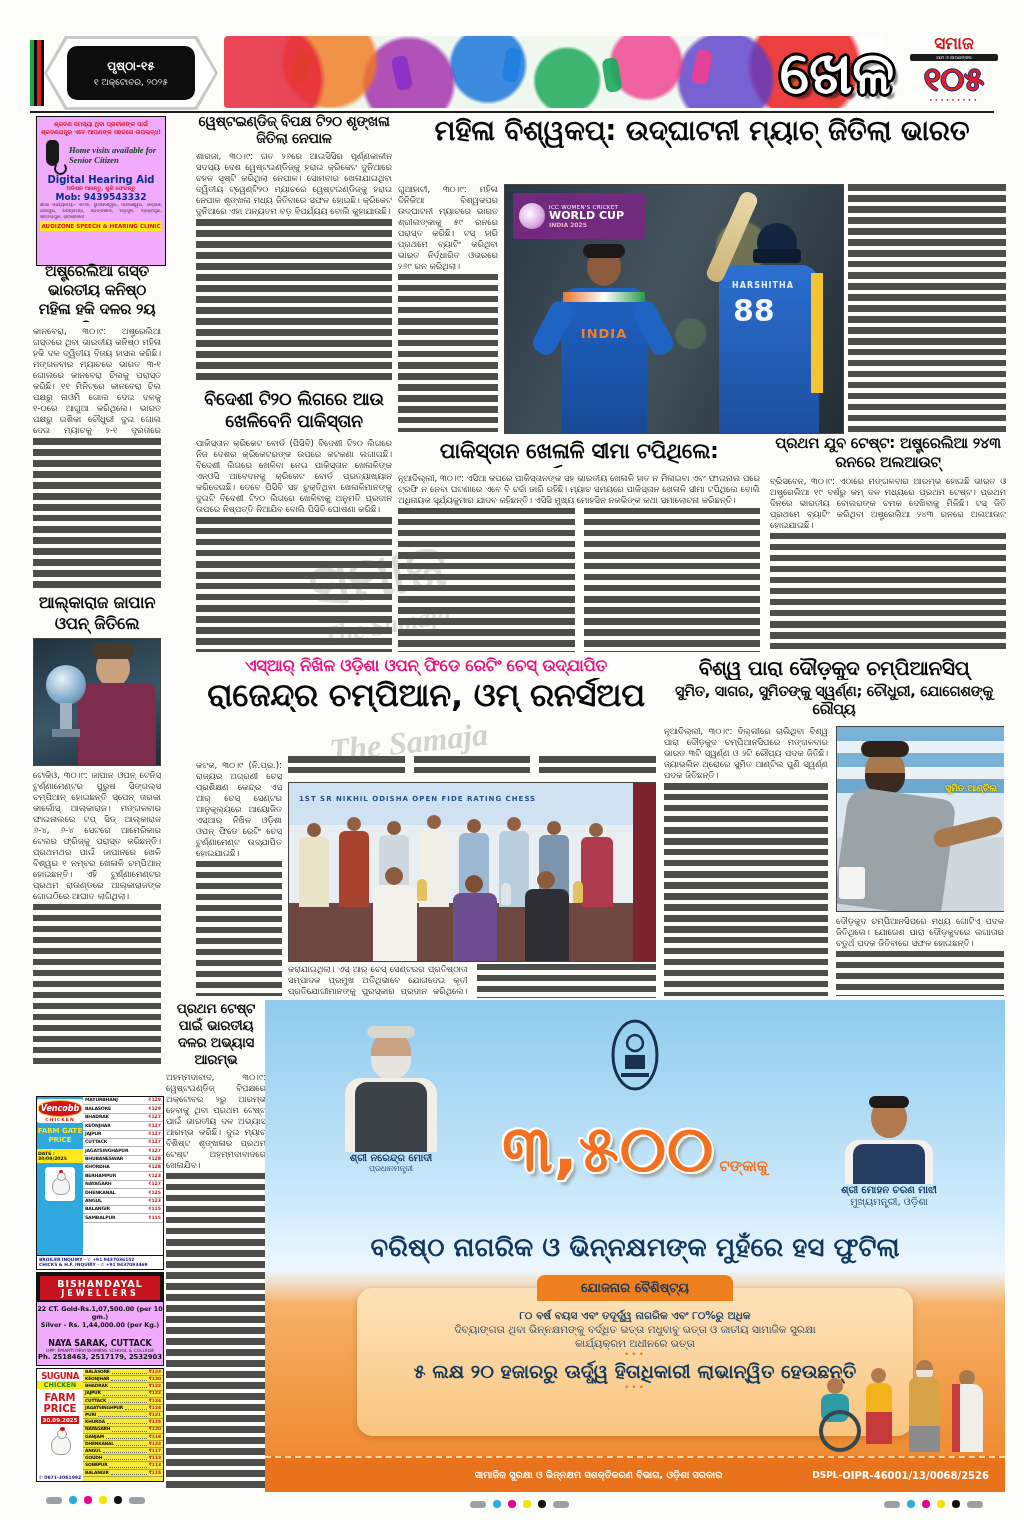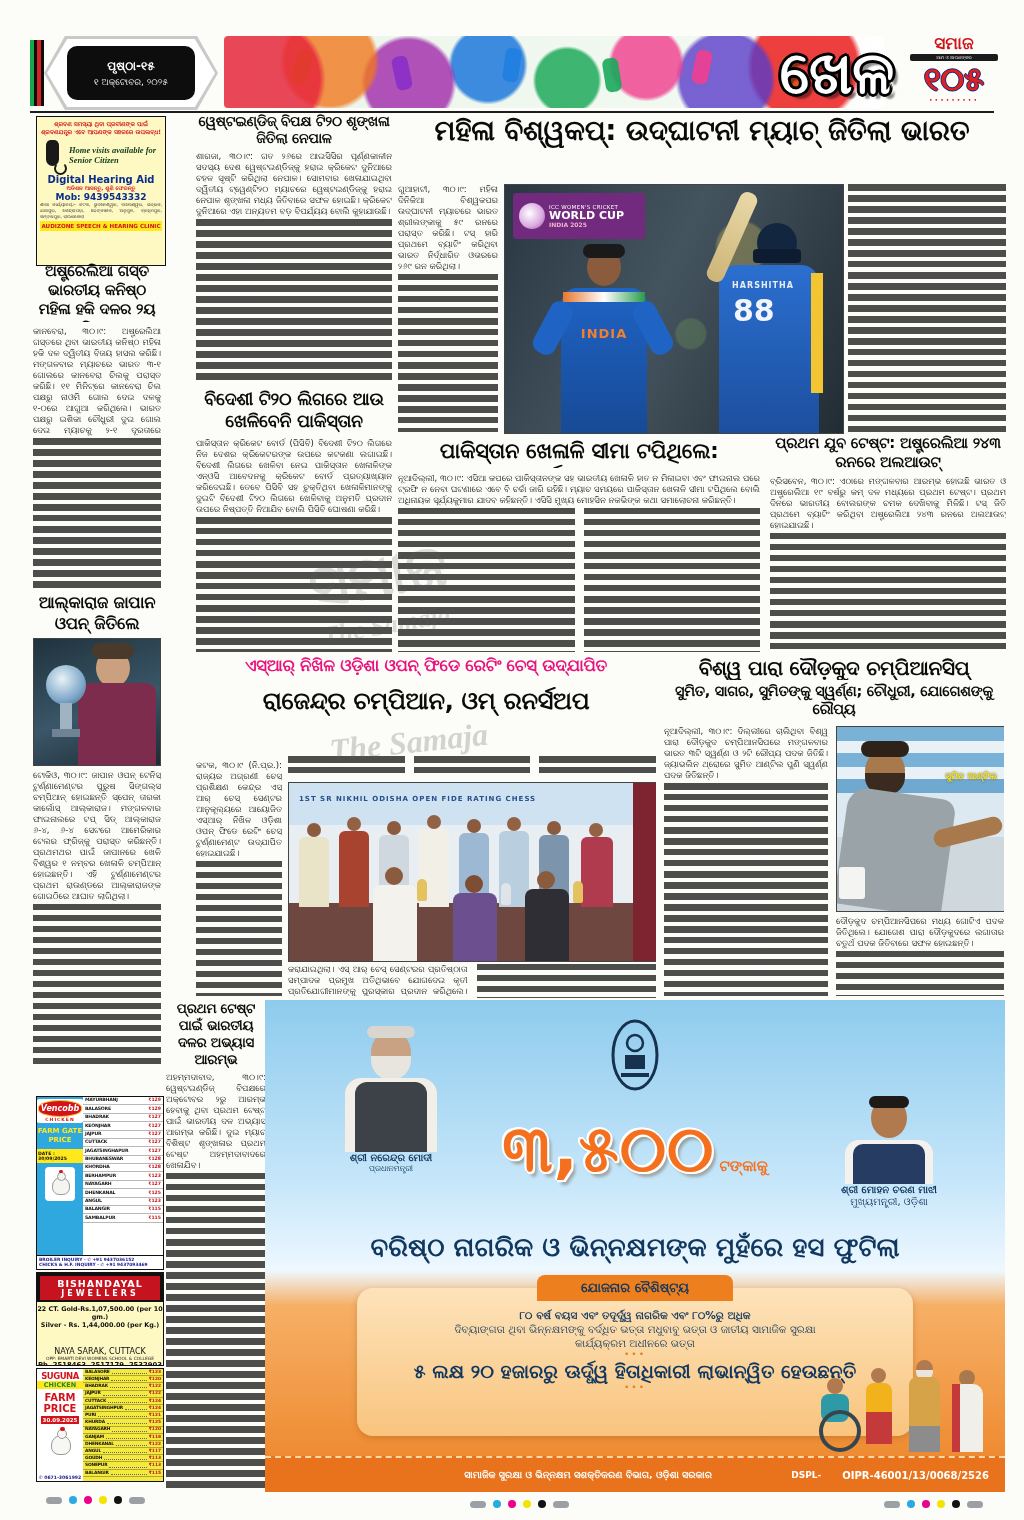--- a/index.html
+++ b/index.html
@@ -33,21 +33,21 @@
   .blob{position:absolute;width:16px;height:34px;border-radius:6px;opacity:.9}
   #khela{left:742px;top:34px;width:190px;height:78px;font-size:58px;font-weight:900;color:#fff;line-height:78px;text-align:center;
      text-shadow:-3px 0 0 #000,3px 0 0 #000,0 -3px 0 #000,0 3px 0 #000,-2px -2px 0 #000,2px 2px 0 #000,-2px 2px 0 #000,2px -2px 0 #000,5px 5px 2px rgba(0,0,0,.45)}
   #logo{left:896px;top:33px;width:116px;height:80px;text-align:center}
   #logo .lname{font-size:17px;font-weight:900;color:#d01319}
   #logo .ltag{font-size:4.5px;color:#fff;background:#1b1b1b;border-radius:2px;margin:1px 14px;padding:1px 0}
   #logo .lnum{font-size:32px;font-weight:900;color:#e3201f;line-height:34px;
       text-shadow:-1px 0 0 #1d2f7c,1px 0 0 #1d2f7c,0 1px 0 #1d2f7c,0 -1px 0 #1d2f7c}
   #logo .ldots{font-size:6px;color:#d01319;letter-spacing:2px}
   
-  .adbox{border:1.5px solid #111;background:#fef9c3}
+  .adbox{border:1.5px solid #111;background:#f0abfc}
   .prow{display:flex;align-items:center;font-size:4.6px;line-height:1;padding:1.4px 2px;border-bottom:.5px solid rgba(0,0,0,.28)}
   .pcity{font-weight:700;color:#101010;letter-spacing:-.2px;white-space:nowrap}
   .pdots{flex:1 1 auto;border-bottom:1px dotted #666;margin:0 2px;height:3px}
   .pval{font-weight:700;color:#c2151b;margin-left:auto}
   .srows .prow{padding:.9px 2px;font-size:4.4px}
   
   .photo{position:relative;overflow:hidden;border:1px solid #444}
   .cap-y{position:absolute;color:#ffe81c;font-weight:700;font-size:9px;text-shadow:0 0 2px #333}
   .head{position:absolute;border-radius:50%}
   .torso{position:absolute}
@@ -212,21 +212,21 @@
   </div>
 
   <div class="abs art" style="left:770px;top:434px;width:236px;height:218px">
     <div class="hl" style="font-size:15px;line-height:19px;max-height:40px;overflow:hidden">ପ୍ରଥମ ଯୁବ ଟେଷ୍ଟ: ଅଷ୍ଟ୍ରେଲିଆ ୨୪୩ ରନରେ ଅଲଆଉଟ୍</div>
     <p class="body-txt" style="margin-top:4px;max-height:88px;overflow:hidden">ବ୍ରିସବେନ, ୩୦।୯: ଏଠାରେ ମଙ୍ଗଳବାର ଆରମ୍ଭ ହୋଇଛି ଭାରତ ଓ ଅଷ୍ଟ୍ରେଲିଆ ୧୯ ବର୍ଷରୁ କମ୍ ଦଳ ମଧ୍ୟରେ ପ୍ରଥମ ଟେଷ୍ଟ। ପ୍ରଥମ ଦିନରେ ଭାରତୀୟ ବୋଲରଙ୍କ ଚମକ ଦେଖିବାକୁ ମିଳିଛି। ଟସ୍ ଜିତି ପ୍ରଥମେ ବ୍ୟାଟିଂ କରିଥିବା ଅଷ୍ଟ୍ରେଲିଆ ୨୪୩ ରନରେ ଅଲଆଉଟ୍ ହୋଇଯାଇଛି।</p>
     <div class="fill"></div>
   </div>
 
   <div class="abs" style="left:196px;top:656px;width:460px;height:344px">
     <div class="hl" style="font-size:16.5px;color:#e8127e;line-height:20px;max-height:22px;overflow:hidden">ଏସ୍‌ଆର୍ ନିଖିଳ ଓଡ଼ିଶା ଓପନ୍ ଫିଡେ ରେଟିଂ ଚେସ୍ ଉଦ୍‌ଯାପିତ</div>
-    <div class="hl" style="font-size:24px;line-height:34px;max-height:38px;overflow:hidden;margin-top:8px">ରାଜେନ୍ଦ୍ର ଚମ୍ପିଆନ, ଓମ୍ ରନର୍ସଅପ</div>
+    <div class="hl" style="font-size:32px;line-height:34px;max-height:38px;overflow:hidden;margin-top:2px">ରାଜେନ୍ଦ୍ର ଚମ୍ପିଆନ, ଓମ୍ ରନର୍ସଅପ</div>
     <div style="position:absolute;left:0;top:104px;width:86px;height:236px;display:flex;flex-direction:column">
       <p class="body-txt" style="max-height:120px;overflow:hidden">କଟକ, ୩୦।୯ (ନି.ପ୍ର.): ରାଜ୍ୟର ଅଗ୍ରଣୀ ଚେସ୍ ପ୍ରଶିକ୍ଷଣ କେନ୍ଦ୍ର ଏସ୍ ଆର୍ ଚେସ୍ ସେଣ୍ଟର ଆନୁକୂଲ୍ୟରେ ଆୟୋଜିତ ଏସ୍‌ଆର୍ ନିଖିଳ ଓଡ଼ିଶା ଓପନ୍ ଫିଡେ ରେଟିଂ ଚେସ୍ ଟୁର୍ଣ୍ଣାମେଣ୍ଟ ଉଦ୍‌ଯାପିତ ହୋଇଯାଇଛି।</p>
       <div class="fill"></div>
     </div>
     <div class="cols" style="position:absolute;left:92px;top:100px;width:368px;height:22px">
       <div class="fill"></div>
         <div class="fill"></div>
         <div class="fill"></div>
     </div>
     <div class="photo" style="position:absolute;left:92px;top:126px;width:368px;height:178px;background:linear-gradient(180deg,#cfe2f1 0 42px,#e9eef2 42px 120px,#6e4840 120px)">
@@ -272,21 +272,21 @@
       <div class="fill"></div>
     </div>
     <div style="position:absolute;left:172px;top:70px;width:168px;height:270px;display:flex;flex-direction:column">
       <div class="photo" style="width:168px;height:184px;background:linear-gradient(180deg,#79b2d6 0 14px,#e8f1f6 14px 26px,#79b2d6 26px 40px,#e8f1f6 40px 52px,#6fa9cf 52px 66px,#dde9f0 66px 110px,#cfd8dd 110px)">
         <div class="head" style="left:28px;top:22px;width:40px;height:44px;background:#a9794e"></div>
         <div style="position:absolute;left:28px;top:46px;width:40px;height:22px;background:#3a2a20;border-radius:0 0 18px 18px"></div>
         <div style="position:absolute;left:24px;top:14px;width:48px;height:16px;background:#2d2118;border-radius:8px"></div>
         <div class="torso" style="left:4px;top:66px;width:108px;height:118px;background:#9aa4a8;border-radius:20px 14px 0 0;transform:rotate(8deg)"></div>
         <div style="position:absolute;left:96px;top:96px;width:70px;height:18px;background:#a9794e;border-radius:9px;transform:rotate(-14deg)"></div>
         <div style="position:absolute;left:2px;top:140px;width:26px;height:32px;background:#f4f4f2;border-radius:3px"></div>
-        <span class="cap-y" style="right:8px;top:44px">ସୁମିତ ଆଣ୍ଟିଲ</span>
+        <span class="cap-y" style="right:8px;top:56px">ସୁମିତ ଆଣ୍ଟିଲ</span>
       </div>
       <p class="body-txt" style="margin-top:4px;max-height:42px;overflow:hidden">ଦୌଡ଼କୁଦ ଚମ୍ପିଆନସିପରେ ମଧ୍ୟ ଗୋଟିଏ ପଦକ ଜିତିଥିଲେ। ଯୋଗେଶ ପାରା ଦୌଡ଼କୁଦରେ ଲଗାତାର ଚତୁର୍ଥ ପଦକ ଜିତିବାରେ ସଫଳ ହୋଇଛନ୍ତି।</p>
       <div class="fill"></div>
     </div>
   </div>
 
   <div class="abs" id="govt">
     <div style="position:absolute;left:330px;top:12px;width:80px;height:86px;display:flex;align-items:center;justify-content:center">
       <svg width="56" height="76" viewBox="0 0 56 76">
         <ellipse cx="28" cy="38" rx="22" ry="34" fill="none" stroke="#16324f" stroke-width="3"></ellipse>
@@ -355,21 +355,21 @@
       </div>
       <div style="position:absolute;left:136px;bottom:0;width:38px;height:86px">
         <div class="head" style="left:10px;top:4px;width:16px;height:16px;background:#a9794e"></div>
         <div class="torso" style="left:3px;top:18px;width:31px;height:68px;background:#f1efea;border-radius:10px 10px 0 0"></div>
         <div style="position:absolute;left:3px;top:18px;width:8px;height:68px;background:#c43a3a"></div>
       </div>
     </div>
 
     <div id="gstrip">
       <div style="flex:1;text-align:center;font-size:9.5px;font-weight:700;padding-left:120px">ସାମାଜିକ ସୁରକ୍ଷା ଓ ଭିନ୍ନକ୍ଷମ ସଶକ୍ତିକରଣ ବିଭାଗ, ଓଡ଼ିଶା ସରକାର</div>
-      <div style="font-size:9px;font-weight:700;margin-right:21px">DSPL-</div>
+      <div style="font-size:9px;font-weight:700;margin-right:0">DSPL-</div>
       <div style="font-size:10px;font-weight:700;margin-right:16px">OIPR-46001/13/0068/2526</div>
     </div>
   </div>
 
   <div class="abs adbox" style="left:36px;top:1096px;width:126px;height:172px;display:flex;flex-direction:column">
     <div style="display:flex;flex:1">
       <div style="width:46px;background:#2fa8e0;display:flex;flex-direction:column;align-items:center;padding-top:2px">
         <div style="background:#fff;border-radius:4px;padding:1px 2px;text-align:center">
           <div style="background:#d2131a;border:1.5px solid #f2c531;border-radius:50%/45%;color:#fff;font-weight:700;font-style:italic;font-size:8px;padding:3px 2px">Vencobb</div>
           <div style="color:#d2131a;font-size:4.5px;font-weight:700;letter-spacing:1px">CHICKEN</div>
@@ -453,21 +453,21 @@
 
   <div class="abs adbox" style="left:36px;top:1272px;width:126px;height:92px;text-align:center">
     <div style="background:#111;padding:3px 3px 2px">
       <div style="background:#c51420;color:#fff;font-weight:700;letter-spacing:1px;font-size:9.5px;padding:2px 0">
         <div>BISHANDAYAL</div>
         <div style="font-size:8px;letter-spacing:3px">JEWELLERS</div>
       </div>
     </div>
     <div style="font-size:6.4px;font-weight:700;color:#111;margin-top:3px">22 CT. Gold-Rs.1,07,500.00 (per 10 gm.)</div>
     <div style="font-size:6.4px;font-weight:700;color:#111">Silver - Rs. 1,44,000.00 (per Kg.)</div>
-    <div style="font-size:8px;font-weight:400;color:#111;margin-top:18px">NAYA SARAK, CUTTACK</div>
+    <div style="font-size:8px;font-weight:700;color:#111;margin-top:10px">NAYA SARAK, CUTTACK</div>
     <div style="font-size:4.4px;color:#222">OPP: EMARTI DEVI WOMENS SCHOOL &amp; COLLEGE</div>
     <div style="font-size:6.8px;font-weight:700;color:#111">Ph. 2518463, 2517179, 2532903</div>
   </div>
 
   <div class="abs adbox" style="left:36px;top:1368px;width:126px;height:112px;display:flex">
     <div style="width:46px;background:#fff;text-align:center;padding-top:2px;position:relative">
       <div style="font-size:8.5px;font-weight:900;color:#d2131a;letter-spacing:-.5px">SUGUNA</div>
       <div style="font-size:6.5px;font-weight:900;color:#1f8a3a;background:#ffe81c">CHICKEN</div>
       <div style="font-size:10px;font-weight:900;color:#d2131a;line-height:11px;margin-top:3px">FARM PRICE</div>
       <div style="font-size:5.5px;font-weight:700;color:#fff;background:#d2131a;margin:2px 4px;padding:1px 0">30.09.2025</div>

